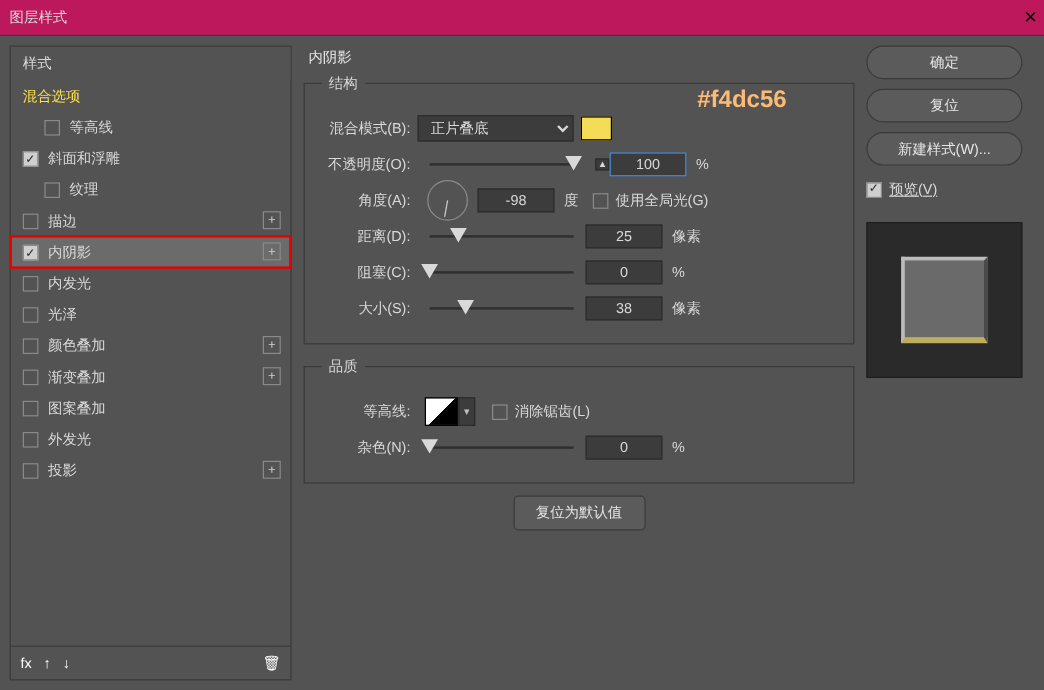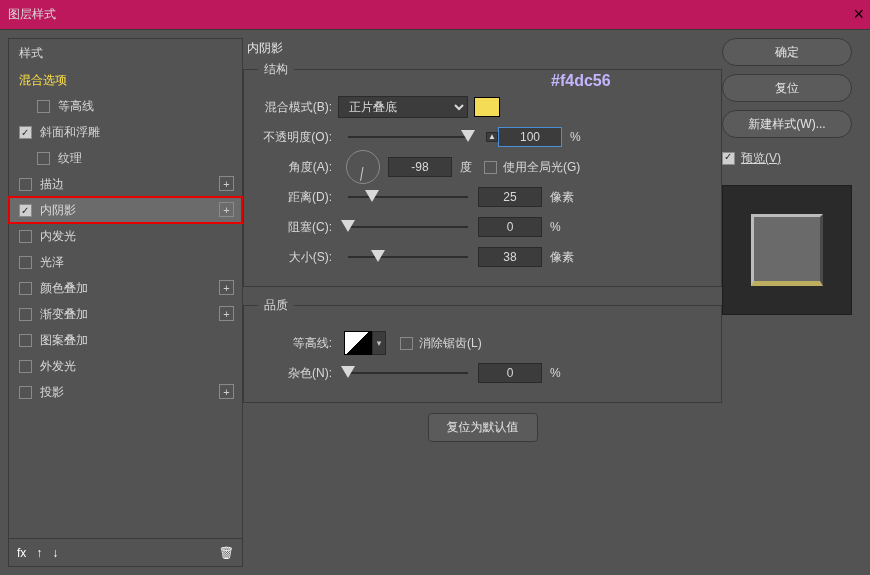--- a/index.html
+++ b/index.html
@@ -1,19 +1,19 @@
 <!DOCTYPE html>
 <html><head>
 <meta charset="utf-8">
 <style>
 *{box-sizing:border-box;margin:0;padding:0;font-family:"Microsoft YaHei",Arial,sans-serif;font-size:12px;-webkit-user-select:none;user-select:none}
 body{background:#535353;width:870px;height:575px;color:#d9d9d9;overflow:hidden}
 .titlebar{height:30px;background:#be185d;border-bottom:1px solid #3a3a3a;display:flex;align-items:center;padding:0 8px;position:relative}
 .titlebar .close{position:absolute;right:6px;top:4px;font-size:18px;color:#000;cursor:pointer}
-.wrap{display:flex;height:calc(100% - 30px);padding:8px;}
+.wrap{display:flex;height:calc(100% - 30px);padding:8px;gap:10px}
 .sidebar{width:235px;display:flex;flex-direction:column;border:1px solid #3a3a3a;background:#535353}
 .side-header{padding:6px 10px;background:#535353}
 .side-subhdr{padding:4px 10px;color:#fde047}
 .side-list{flex:1}
 .row{display:flex;align-items:center;padding:4px 10px;height:26px;position:relative;cursor:pointer}
 .row .cb{width:13px;height:13px;border:1px solid #8a8a8a;margin-right:8px;background:#535353}
 .row .cb.ck{background:#cfcfcf}
 .row .cb.ck::after{content:"✓";color:#2a2a2a;font-size:10px;position:relative;top:-2px;left:1px}
 .row.indent{padding-left:28px}
 .row .plus{position:absolute;right:8px;top:5px;width:15px;height:15px;border:1px solid #8a8a8a;display:flex;align-items:center;justify-content:center;font-size:11px;color:#cfcfcf}
@@ -42,21 +42,21 @@
 .chk{width:13px;height:13px;border:1px solid #8a8a8a;margin-right:6px;display:inline-block;vertical-align:middle}
 .chk.ck{background:#cfcfcf}
 .chk.ck::after{content:"✓";color:#2a2a2a;font-size:10px;position:relative;top:-4px;left:1px}
 .btn-row{display:flex;gap:20px;justify-content:center;margin-top:6px}
 .btn{background:#5b5b5b;border:1px solid #3a3a3a;border-radius:4px;color:#e5e5e5;padding:5px 18px;cursor:pointer}
 .right{width:140px;display:flex;flex-direction:column;gap:8px;align-items:flex-start}
 .rbtn{width:130px;height:28px;background:#5b5b5b;border:1px solid #3a3a3a;border-radius:14px;color:#e5e5e5;cursor:pointer;display:flex;align-items:center;justify-content:center}
 .preview-ck{display:flex;align-items:center;margin-top:4px}
 .preview-box{width:130px;height:130px;background:#2a2a2a;border:1px solid #1e1e1e;margin-top:10px;display:flex;align-items:center;justify-content:center}
 .pv{width:72px;height:72px;background:#6a6a6a;border-top:3px solid #bcbcbc;border-left:3px solid #bcbcbc;border-right:3px solid #4a4a4a;border-bottom:5px solid rgba(244,220,86,0.6)}
-.annot{position:absolute;color:#c4b5fd;font-weight:bold;font-size:16px;left:308px;top:34px}
+.annot{position:absolute;color:#fdba74;font-weight:bold;font-size:20px;left:328px;top:34px}
 .contour{display:flex;align-items:center;margin-left:6px}
 .contour .box{width:28px;height:24px;background:linear-gradient(135deg,#fff 50%,#000 50%);border:1px solid #000}
 .contour .dd{width:14px;height:24px;background:#3c3c3c;border:1px solid #2b2b2b;display:flex;align-items:center;justify-content:center;font-size:9px;color:#bfbfbf}
 .arrow-block{display:flex;align-items:center;margin-left:8px}
 .arrow-block .up{width:12px;height:10px;background:#3c3c3c;border:1px solid #2b2b2b;font-size:8px;text-align:center;line-height:8px}
 </style>
 </head>
 <body>
 
 <div class="titlebar">

